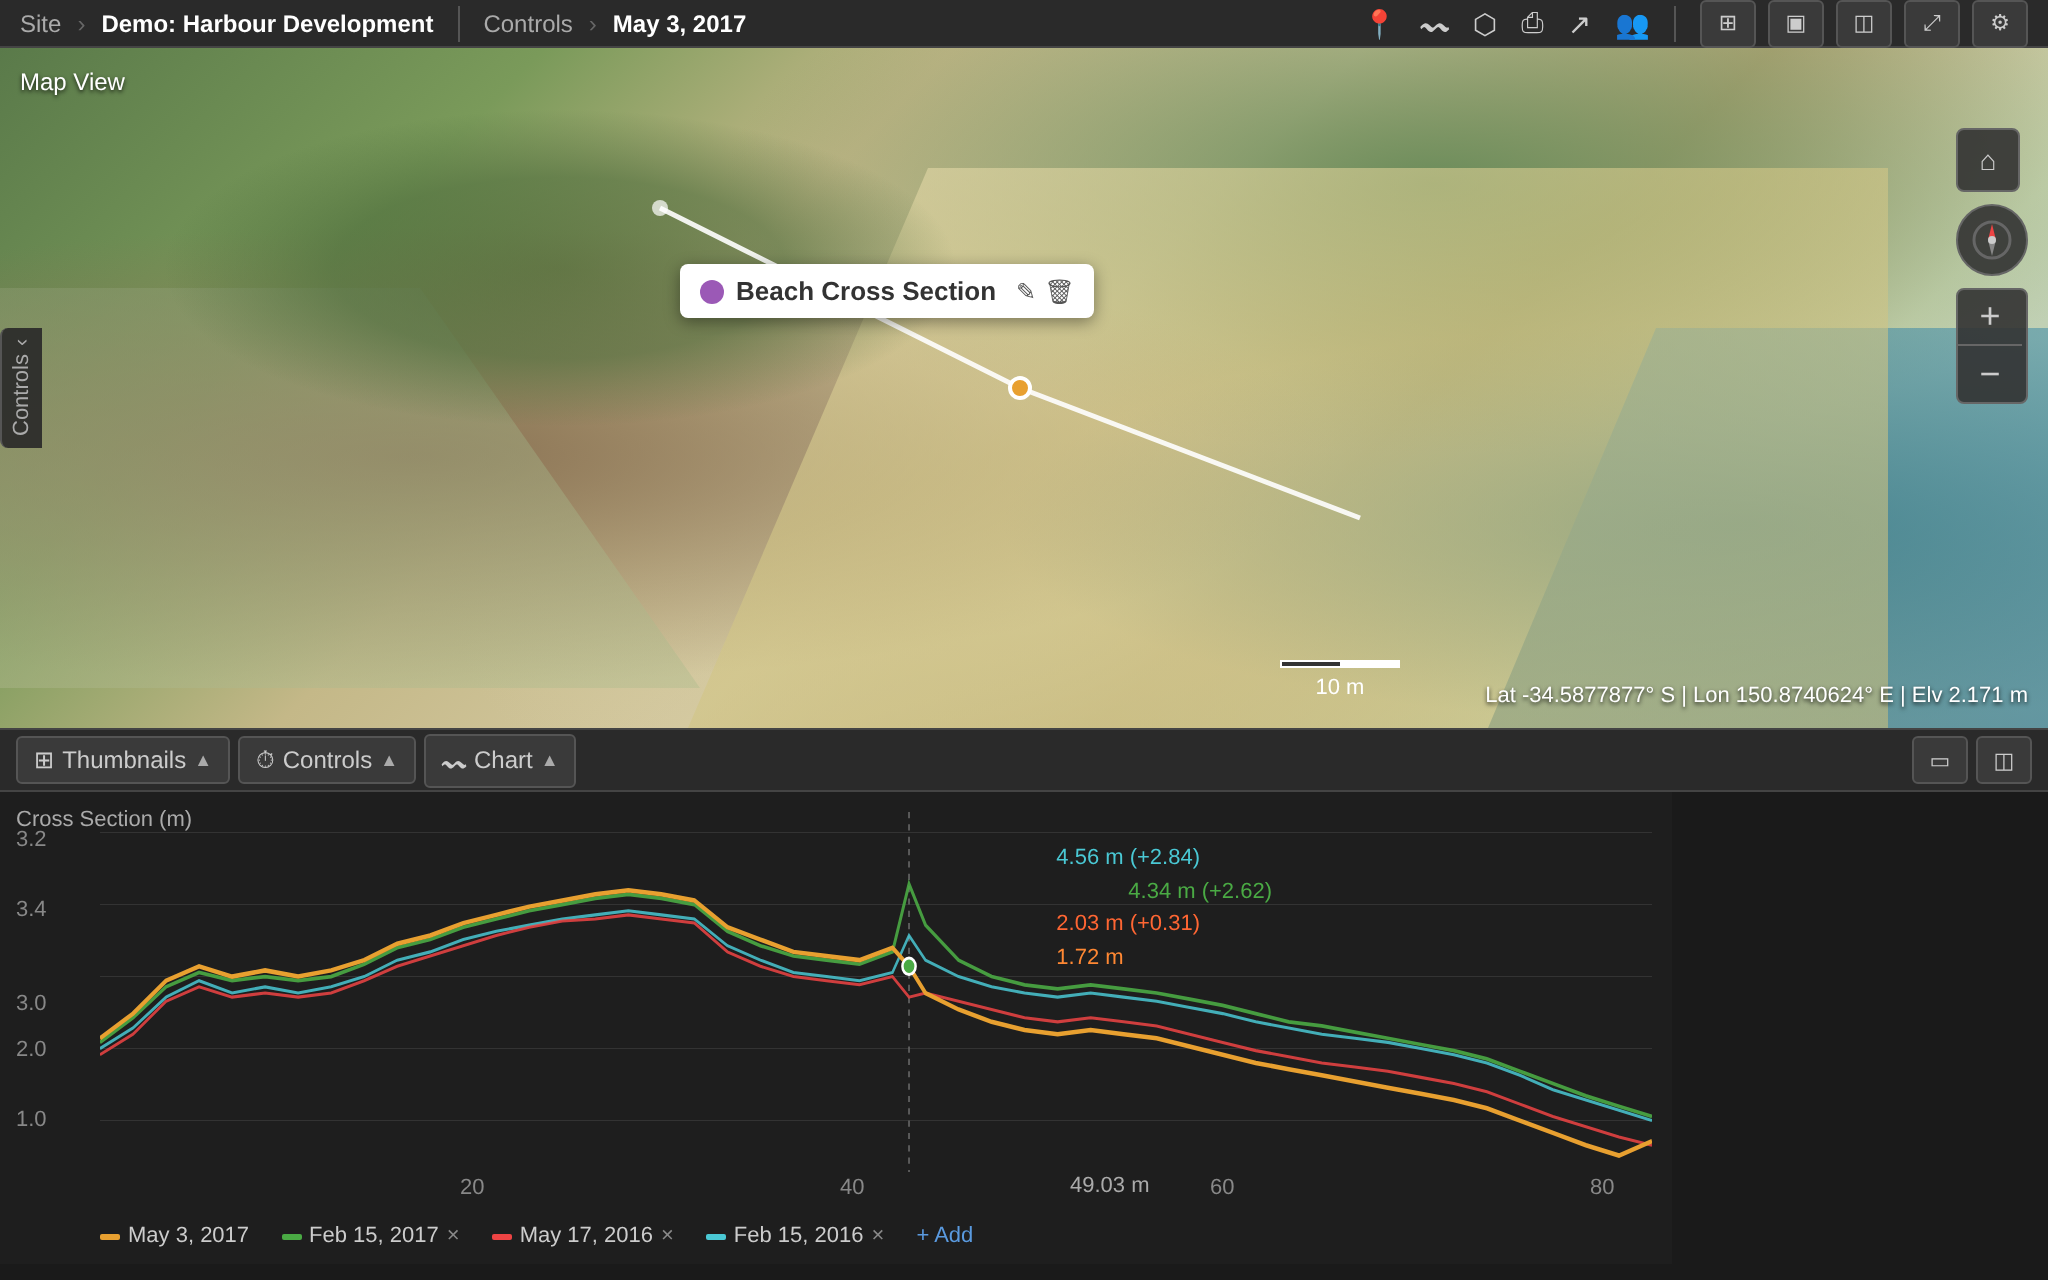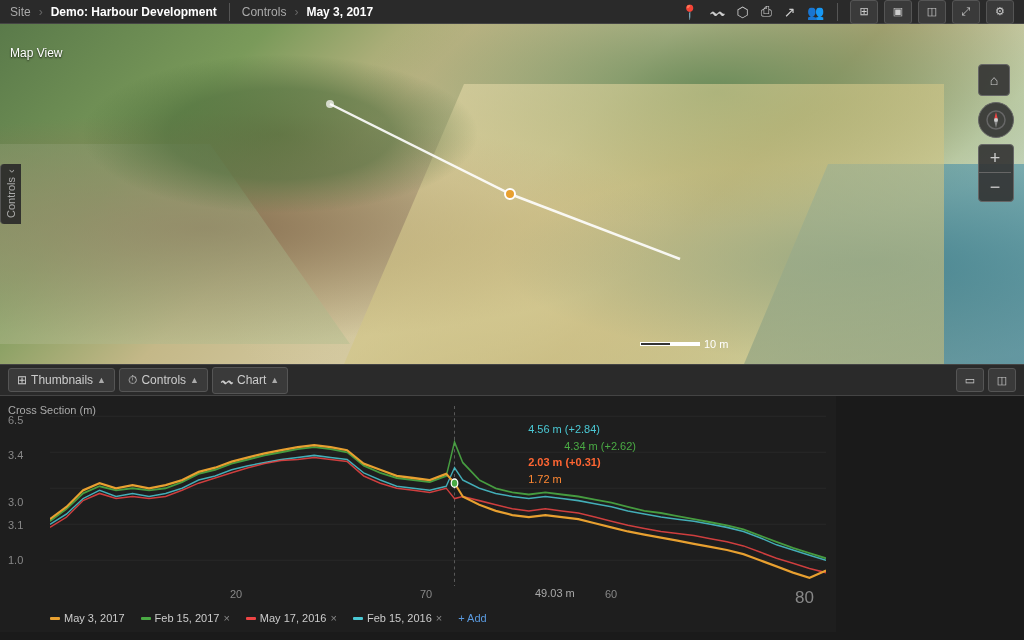--- a/index.html
+++ b/index.html
@@ -91,21 +91,20 @@
       background: radial-gradient(ellipse, #3a5a2a 0%, #4a6a3a 40%, transparent 70%);
       opacity: 0.6;
     }
 
     
     .map-label {
       position: absolute;
       top: 10px; left: 10px;
       color: #fff; font-size: 12px;
       text-shadow: 0 1px 2px rgba(0,0,0,0.8);
-      margin-top: 12px;
     }
 
     
     .cross-section-line {
       position: absolute;
       top: 60px; left: 280px;
       width: 450px; height: 200px;
       pointer-events: none;
     }
 
@@ -195,21 +194,21 @@
       align-items: center;
       justify-content: center;
       gap: 4px;
     }
 
     
     .scale-bar {
       position: absolute;
       bottom: 14px; left: 640px;
       display: flex; align-items: center; gap: 4px;
-      color: #fff; font-size: 11px;
+      color: #fff; font-size: 11px; flex-direction: column;
     }
     .scale-line {
       width: 60px; height: 4px;
       background: #fff;
       border: 1px solid #fff;
       position: relative;
     }
     .scale-line::before {
       content: '';
       position: absolute;
@@ -280,21 +279,21 @@
     
     .chart-tooltip {
       position: absolute;
       right: 200px; top: 25px;
       font-size: 11px;
       line-height: 1.5;
       pointer-events: none;
     }
     .tooltip-line1 { color: #4ac8d4; }
     .tooltip-line2 { color: #4aaa44; margin-left: 36px; }
-    .tooltip-line3 { color: #ff6633; font-weight: bold; }
+    .tooltip-line3 { color: #ff6633; }
     .tooltip-line4 { color: #ff8833; }
 
     .chart-distance-label {
       position: absolute;
       color: #aaa; font-size: 11px;
     }
   </style>
 </head>
 <body>
 
@@ -332,20 +331,28 @@
   <div class="river-channel"></div>
   <div class="vegetation"></div>
 
   <svg class="cross-section-line" viewBox="0 0 450 200" style="position:absolute;top:60px;left:280px;width:450px;height:200px;">
     <line x1="50" y1="20" x2="230" y2="110" stroke="white" stroke-width="2.5" opacity="0.9"></line>
     <line x1="230" y1="110" x2="400" y2="175" stroke="white" stroke-width="2.5" opacity="0.9"></line>
     <circle cx="230" cy="110" r="5" fill="#e8a030" stroke="white" stroke-width="2"></circle>
     <circle cx="50" cy="20" r="4" fill="white" opacity="0.7"></circle>
   </svg>
 
+  <div class="location-popup">
+    <div class="popup-dot"></div>
+    <span class="popup-label">Beach Cross Section</span>
+    <div class="popup-icons">
+      <span class="popup-icon">✎</span>
+      <span class="popup-icon">🗑</span>
+    </div>
+  </div>
 
   <div class="map-label">Map View</div>
 
   <div class="controls-left">
     <span>Controls</span>
     <span>‹</span>
   </div>
 
   <div class="map-controls-right">
     <div class="map-ctrl-btn">⌂</div>
@@ -361,20 +368,21 @@
       <div class="zoom-btn">+</div>
       <div class="zoom-btn">−</div>
     </div>
   </div>
 
   <div class="scale-bar">
     <div class="scale-line"></div>
     <span>10 m</span>
   </div>
 
+  <div class="coords-bar">Lat -34.5877877° S  |  Lon 150.8740624° E  |  Elv 2.171 m</div>
 </div>
 
 <div id="bottom-toolbar">
   <div class="toolbar-btn">
     <span>⊞</span>
     <span>Thumbnails</span>
     <span class="chevron">▲</span>
   </div>
   <div class="toolbar-btn">
     <span>⏱</span>
@@ -410,30 +418,30 @@
 
     <polyline fill="none" stroke="#ee4444" stroke-width="1.5" opacity="0.85" points="0,118 20,108 40,92 60,85 80,90 100,88 120,90 140,88 160,82 180,75 200,70 220,65 240,60 260,56 280,53 300,52 320,50 340,52 360,54 380,68 400,75 420,80 440,82 460,84 480,80 490,90 500,88 520,92 540,96 560,100 580,102 600,100 620,102 640,104 660,108 680,112 700,116 720,119 740,122 760,124 780,126 800,129 820,132 840,136 860,142 880,148 900,153 920,158 940,162"></polyline>
 
     <polyline fill="none" stroke="#4aaa44" stroke-width="1.8" opacity="0.9" points="0,112 20,100 40,85 60,78 80,82 100,80 120,82 140,80 160,74 180,66 200,62 220,56 240,52 260,48 280,45 300,42 320,40 340,42 360,45 380,58 400,65 420,70 440,72 460,74 480,68 490,35 500,55 520,72 540,80 560,84 580,86 600,84 620,86 640,88 660,91 680,94 700,98 720,102 740,104 760,107 780,110 800,113 820,116 840,120 860,126 880,132 900,138 920,143 940,148"></polyline>
 
     <polyline fill="none" stroke="#e8a030" stroke-width="2.2" opacity="1" points="0,110 20,98 40,82 60,75 80,80 100,77 120,80 140,77 160,72 180,64 200,60 220,54 240,50 260,46 280,43 300,40 320,38 340,40 360,43 380,56 400,62 420,68 440,70 460,72 480,66 490,75 500,88 520,96 540,102 560,106 580,108 600,106 620,108 640,110 660,114 680,118 700,122 720,125 740,128 760,131 780,134 800,137 820,140 840,144 860,150 880,156 900,162 920,167 940,160"></polyline>
 
     <circle cx="490" cy="75" r="4" fill="#4aaa44" stroke="white" stroke-width="1.5"></circle>
   </svg>
 
-  <div style="position:absolute;left:8px;top:18px;color:#888;font-size:11px;">6.5</div>
+  <div style="position:absolute;left:8px;top:18px;color:#888;font-size:11px;">3.2</div>
   <div style="position:absolute;left:8px;top:53px;color:#888;font-size:11px;">3.4</div>
   <div style="position:absolute;left:8px;top:100px;color:#888;font-size:11px;">3.0</div>
-  <div style="position:absolute;left:8px;top:123px;color:#888;font-size:11px;">3.1</div>
+  <div style="position:absolute;left:8px;top:123px;color:#888;font-size:11px;">2.0</div>
   <div style="position:absolute;left:8px;top:158px;color:#888;font-size:11px;">1.0</div>
 
   <div style="position:absolute;left:230px;top:192px;color:#888;font-size:11px;">20</div>
-  <div style="position:absolute;left:420px;top:192px;color:#888;font-size:11px;">70</div>
+  <div style="position:absolute;left:420px;top:192px;color:#888;font-size:11px;">40</div>
   <div style="position:absolute;left:605px;top:192px;color:#888;font-size:11px;">60</div>
-  <div style="position:absolute;left:795px;top:192px;color:#888;font-size:17px;">80</div>
+  <div style="position:absolute;left:795px;top:192px;color:#888;font-size:11px;">80</div>
 
   <div class="chart-distance-label" style="left:535px;top:175px;margin-top:16px;">49.03 m</div>
 
   <div class="chart-tooltip">
     <div class="tooltip-line1">4.56 m (+2.84)</div>
     <div class="tooltip-line2">4.34 m (+2.62)</div>
     <div class="tooltip-line3">2.03 m (+0.31)</div>
     <div class="tooltip-line4">1.72 m</div>
   </div>
 

